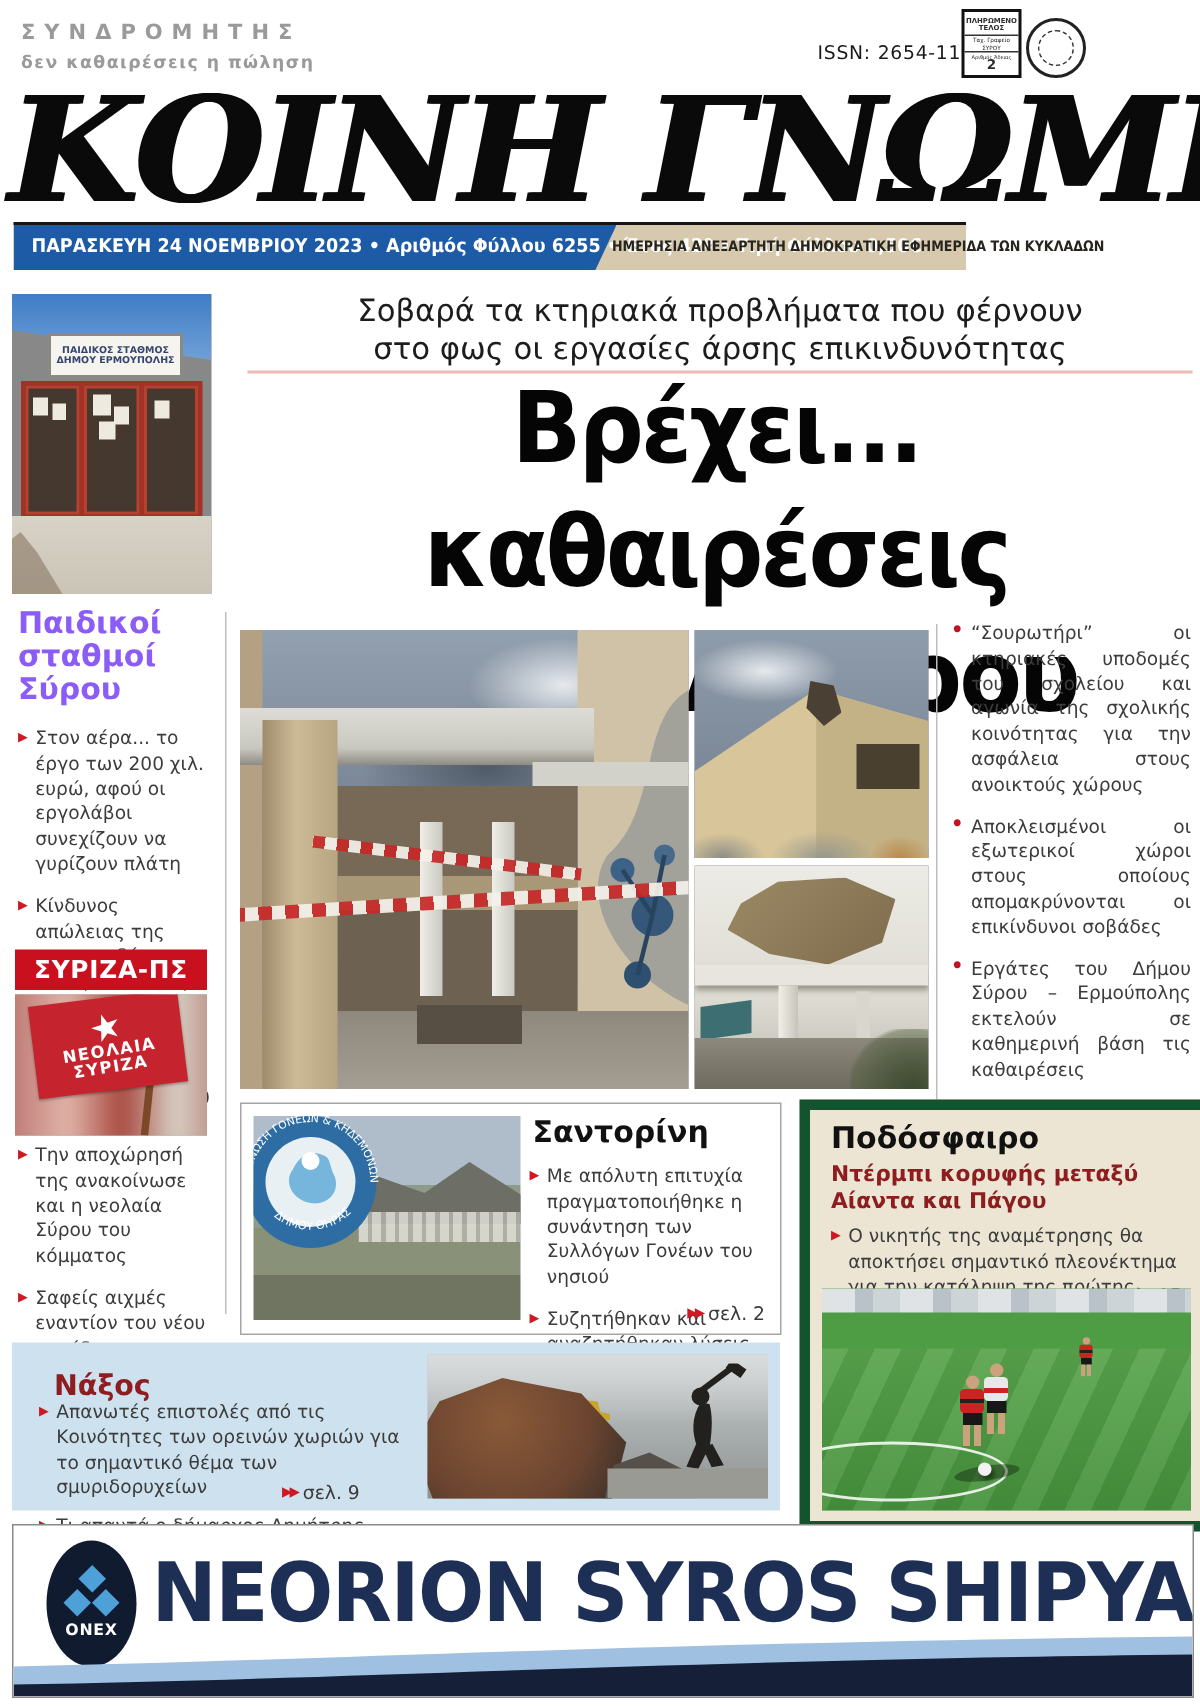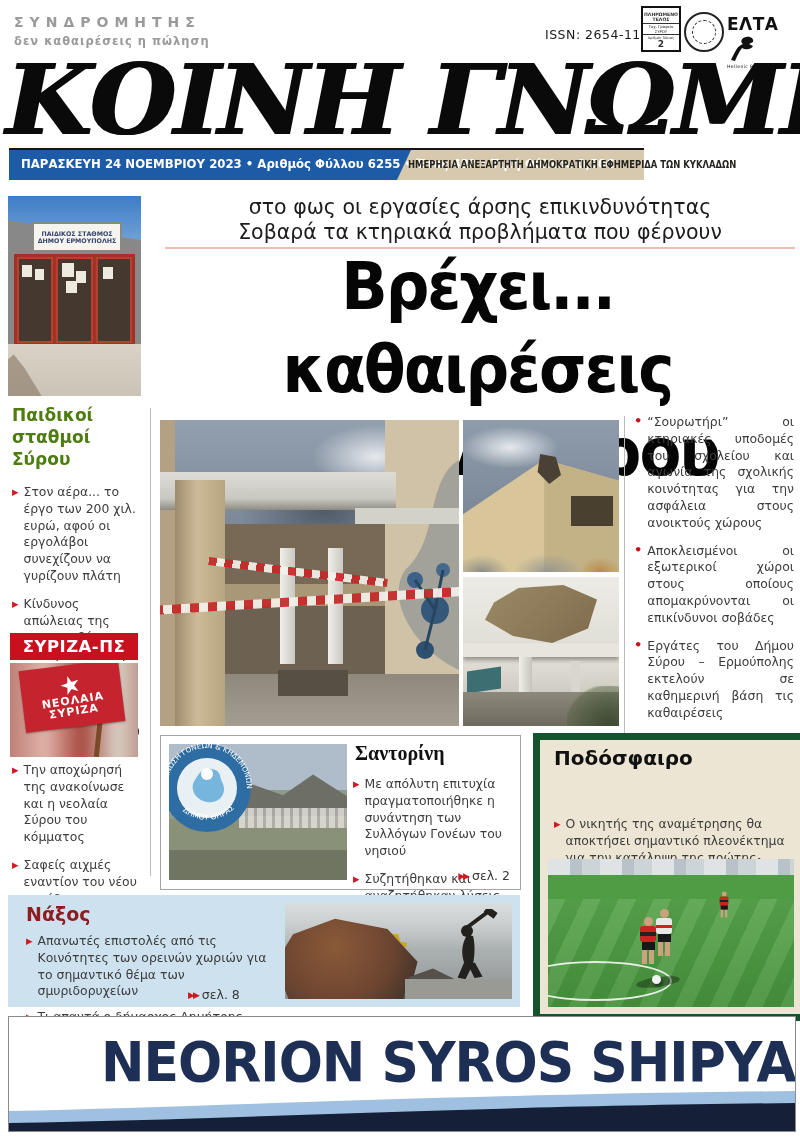--- a/index.html
+++ b/index.html
@@ -68,21 +68,21 @@
        font-size:61px;line-height:77px;letter-spacing:-2px;transform:scaleY(1.08);transform-origin:center top;}
   
   .bullet{display:flex;gap:5px;margin-bottom:11px;}
   .bullet .tri{color:#d01823;font-size:8.5px;line-height:16px;flex:0 0 auto;}
   .bullet .dot{color:#c41220;font-size:13px;line-height:14px;flex:0 0 auto;font-weight:bold;}
   .bullet .txt{font-size:12.4px;line-height:16.8px;color:#3c3c3c;}
   .pageref{display:flex;justify-content:flex-end;align-items:center;gap:4px;color:#3a3a3a;font-size:12.5px;}
   .pageref .arr{color:#d01823;font-size:9px;letter-spacing:-2px;}
   
   .leftcol{left:12px;top:404px;width:128px;}
-  .leftcol h2{margin:0 0 14px 0;font-size:17px;line-height:22px;color:#4d7c0f;}
+  .leftcol h2{margin:0 0 14px 0;font-size:20px;line-height:22px;color:#8b5cf6;}
   .vdiv1{left:150px;top:408px;width:1px;height:468px;background:#bdbdbd;}
   .vdiv2{left:624px;top:416px;width:1px;height:322px;background:#bdbdbd;}
   .syrbox{left:10px;top:633px;width:128px;height:27px;background:#c8101e;color:#fff;font-weight:bold;
        font-size:16.5px;display:flex;align-items:center;justify-content:center;letter-spacing:.5px;}
   .syrphoto{left:10px;top:663px;width:128px;height:94px;overflow:hidden;background:#caa49a;}
   .syrphoto .blur{position:absolute;inset:-8px;background:linear-gradient(90deg,#b9736b,#e0b4aa 30%,#a84a40 55%,#d8cfc4 80%,#b98a80);filter:blur(5px);}
   .syrphoto .stick{position:absolute;left:86px;top:52px;width:5px;height:42px;background:#7a4a28;transform:rotate(6deg);}
   .syrphoto .placard{position:absolute;left:12px;top:2px;width:100px;height:62px;background:#c5232d;transform:rotate(-7deg);
        display:flex;flex-direction:column;align-items:center;justify-content:center;box-shadow:0 1px 2px rgba(0,0,0,.35);}
   .syrphoto .star{color:#fff;font-size:24px;line-height:20px;transform:rotate(-12deg);}
@@ -134,21 +134,21 @@
   
   .rightcol{left:634px;top:414px;width:160px;}
   .rightcol .txt{text-align:justify;}
   
   .santo{left:160px;top:735px;width:359px;height:153px;border:1px solid #a5a5a5;background:#fff;}
   .santo .photo{position:absolute;left:8px;top:8px;width:178px;height:136px;background:
       linear-gradient(180deg,#aebdc9 0 34%,#8f9b8a 34% 55%,#8a9179 55% 78%,#6f7561 78% 100%);}
   .santo .hill{position:absolute;left:60px;top:26px;width:120px;height:46px;background:#6d6f66;clip-path:polygon(0 100%,18% 30%,45% 55%,70% 10%,100% 60%,100% 100%);}
   .santo .houses{position:absolute;left:70px;top:64px;width:108px;height:20px;background:
       repeating-linear-gradient(90deg,#e8e6e0 0 6px,#b8b6ae 6px 9px);opacity:.8;}
-  .santo h3{margin:0;position:absolute;left:194px;top:6px;font-size:20px;color:#111;font-family:Liberation Serif, serif;}
+  .santo h3{margin:0;position:absolute;left:194px;top:6px;font-size:20px;color:#111;}
   .santo .bl{position:absolute;left:192px;top:40px;width:160px;}
   .santo .pageref{position:absolute;right:10px;bottom:6px;}
   .slogo{position:absolute;left:-14px;top:-8px;width:104px;height:104px;}
   
   .foot{left:533px;top:733px;width:262px;height:274px;background:#ece5d3;border:7px solid #14532d;}
   .foot h3{margin:0;position:absolute;left:14px;top:6px;font-size:20px;color:#111;}
   .foot h4{margin:0;position:absolute;left:14px;top:34px;font-size:14.5px;line-height:18px;color:#8e1d20;width:230px;}
   .foot .bl{position:absolute;left:14px;top:76px;width:236px;}
   .foot .pageref{position:absolute;right:14px;top:116px;}
   .fphoto{position:absolute;left:8px;top:119px;width:246px;height:148px;overflow:hidden;background:#4e9c44;}
@@ -163,21 +163,21 @@
   .player .head{width:9px;height:9px;border-radius:50%;background:#caa27e;margin:0 auto;}
   .player .torso{width:16px;height:16px;background:linear-gradient(180deg,#c22 0 40%,#222 40% 60%,#c22 60%);border-radius:3px;margin:0 auto;}
   .player .shorts{width:13px;height:8px;background:#181818;margin:0 auto;}
   .player .legs{width:12px;height:14px;margin:0 auto;background:linear-gradient(90deg,#caa27e 0 38%,transparent 38% 62%,#caa27e 62%);}
   .player.p2 .torso{background:linear-gradient(180deg,#e8e8e8 0 45%,#c22 45% 65%,#e8e8e8 65%);}
   .player.small{transform:scale(.55);}
   .fphoto .ball{position:absolute;left:104px;top:116px;width:9px;height:9px;background:#f2f2f2;border-radius:50%;box-shadow:2px 3px 3px rgba(0,0,0,.4);}
   .fphoto .shadow{position:absolute;left:88px;top:118px;width:44px;height:10px;background:rgba(20,40,15,.45);border-radius:50%;transform:rotate(-8deg);}
   
   .naxos{left:8px;top:895px;width:512px;height:112px;background:#cde1ee;}
-  .naxos h3{margin:0;position:absolute;left:18px;top:8px;font-size:19px;color:#8e1d20;}
+  .naxos h3{margin:10px;position:absolute;left:18px;top:8px;font-size:19px;color:#8e1d20;}
   .naxos .bl{position:absolute;left:18px;top:38px;width:252px;}
   .naxos .bullet{margin-bottom:9px;}
   .naxos .pageref{position:absolute;left:180px;top:92px;}
   .nphoto{position:absolute;left:277px;top:8px;width:227px;height:96px;overflow:hidden;
       background:linear-gradient(180deg,#c3c7c8,#a8adad 55%,#8f9292);}
   .nphoto .mist{position:absolute;left:0;top:0;width:100%;height:46px;background:linear-gradient(180deg,#d8dcdc,transparent);}
   .nphoto .exc{position:absolute;left:88px;top:30px;width:34px;height:14px;background:#c8a62c;clip-path:polygon(0 60%,30% 60%,40% 0,75% 10%,80% 60%,100% 70%,100% 100%,0 100%);}
   .nphoto .rock1{position:absolute;left:-10px;top:14px;width:150px;height:86px;background:
       radial-gradient(circle at 40% 35%,#8a5a38,#6b4430 55%,#3a3028 90%);
       clip-path:polygon(10% 100%,0 55%,12% 20%,40% 2%,75% 14%,95% 52%,88% 100%);}
@@ -206,27 +206,20 @@
   <div class="abs stampbox">
     <div class="l1">ΠΛΗΡΩΜΕΝΟ ΤΕΛΟΣ</div>
     <div class="l2">Ταχ. Γραφείο</div>
     <div class="l3">ΣΥΡΟΥ</div>
     <div class="l4">Αριθμός Άδειας</div>
     <div class="num">2</div>
   </div>
   <div class="abs roundstamp">
       <div class="inner"></div>
     </div>
-  <div class="abs elta">
-    <span class="word">ΕΛΤΑ</span>
-    <svg width="30" height="30" viewBox="0 0 30 30" style="vertical-align:middle">
-      <path d="M4 26 C8 18 10 12 16 10 C13 8 14 4 19 3 C24 2 27 5 26 8 L22 10 L26 12 C24 16 18 16 15 14 C12 18 10 22 8 27 Z" fill="#111"></path>
-    </svg>
-    <div class="sub">Hellenic Post</div>
-  </div>
 
   <div class="abs masthead">
     <span>ΚΟΙΝΗ ΓΝΩΜΗ</span>
   </div>
 
   <div class="abs datebar">
     <div class="blue"></div>
     <div class="datetext">ΠΑΡΑΣΚΕΥΗ 24 ΝΟΕΜΒΡΙΟΥ 2023 • Αριθμός Φύλλου  6255 • Έτος 42º • Τιμή Φύλλου 0,50€</div>
     <div class="tagline">ΗΜΕΡΗΣΙΑ ΑΝΕΞΑΡΤΗΤΗ ΔΗΜΟΚΡΑΤΙΚΗ ΕΦΗΜΕΡΙΔΑ ΤΩΝ ΚΥΚΛΑΔΩΝ</div>
   </div>
@@ -250,22 +243,22 @@
     </div>
     <div class="ground"></div>
     <div class="stain"></div>
     <div class="sign">
       <div>ΠΑΙΔΙΚΟΣ ΣΤΑΘΜΟΣ</div>
       <div>ΔΗΜΟΥ ΕΡΜΟΥΠΟΛΗΣ</div>
     </div>
   </div>
 
   <div class="abs kicker">
+    <div>Σοβαρά τα κτηριακά προβλήματα που φέρνουν</div>
     <div>στο φως οι εργασίες άρσης επικινδυνότητας</div>
-    <div>Σοβαρά τα κτηριακά προβλήματα που φέρνουν</div>
   </div>
   <div class="abs pinkrule"></div>
   <div class="abs headline">
     <div>Βρέχει... καθαιρέσεις</div>
     <div>στο ΓΕΛ Σύρου</div>
   </div>
 
   <div class="abs leftcol">
     <h2>Παιδικοί σταθμοί Σύρου</h2>
     <div class="bullet">
@@ -412,20 +405,21 @@
       </div>
     </div>
     <div class="pageref">
       <span class="arr">▶▶</span>
       <span>σελ. 2</span>
     </div>
   </div>
 
   <div class="abs foot">
     <h3>Ποδόσφαιρο</h3>
+    <h4>Ντέρμπι κορυφής μεταξύ Αίαντα και Πάγου</h4>
     <div class="bl">
       <div class="bullet">
         <span class="tri">▶</span>
         <span class="txt">Ο νικητής της αναμέτρησης θα αποκτήσει σημαντικό πλεονέκτημα για την κατάληψη της πρώτης θέσης του ομίλου</span>
       </div>
     </div>
     <div class="pageref">
       <span class="arr">▶▶</span>
       <span>σελ. 15</span>
     </div>
@@ -463,39 +457,47 @@
         <span class="tri">▶</span>
         <span class="txt">Απανωτές επιστολές από τις Κοινότητες των ορεινών χωριών για το σημαντικό θέμα των σμυριδορυχείων</span>
       </div>
       <div class="bullet">
         <span class="tri">▶</span>
         <span class="txt">Τι απαντά ο δήμαρχος Δημήτρης Λιανός για την αλλαγή διαχείρισης τους, που περνάει στον Δήμο</span>
       </div>
     </div>
     <div class="pageref">
       <span class="arr">▶▶</span>
-      <span>σελ. 8</span>
+      <span>σελ. 9</span>
     </div>
     <div class="nphoto photo">
       <div class="mist"></div>
       <div class="exc"></div>
       <div class="rock1"></div>
         <div class="rock2"></div>
         <div class="ground"></div>
       <svg style="position:absolute;left:160px;top:6px" width="60" height="70" viewBox="0 0 60 70">
         <line x1="20" y1="20" x2="44" y2="2" stroke="#23211e" stroke-width="4"></line>
         <rect x="40" y="0" width="12" height="7" fill="#23211e" transform="rotate(35 46 3)"></rect>
         <circle cx="22" cy="22" r="6" fill="#23211e"></circle>
         <path d="M22 26 C16 36 16 46 20 56 L28 56 C30 44 30 34 28 27 Z" fill="#23211e"></path>
         <path d="M20 54 L14 68 L20 69 L26 57 M24 55 L30 68 L36 67 L29 54" fill="#23211e" stroke="#23211e" stroke-width="2"></path>
       </svg>
     </div>
   </div>
 
   <div class="abs banner">
+    <div class="onex">
+      <div class="dia"></div>
+      <div class="diarow">
+          <div class="dia"></div>
+          <div class="dia"></div>
+        </div>
+      <div class="onextxt">ONEX</div>
+    </div>
     <h1>NEORION SYROS SHIPYARDS</h1>
     <svg width="786" height="42" viewBox="0 0 786 42" preserveAspectRatio="none">
       <path d="M0 22 C200 18 420 6 786 2 L786 42 L0 42 Z" fill="#9fc0e0"></path>
       <path d="M0 34 C240 30 430 18 786 14 L786 42 L0 42 Z" fill="#151f38"></path>
     </svg>
   </div>
 
 </div>
 
 </body></html>

